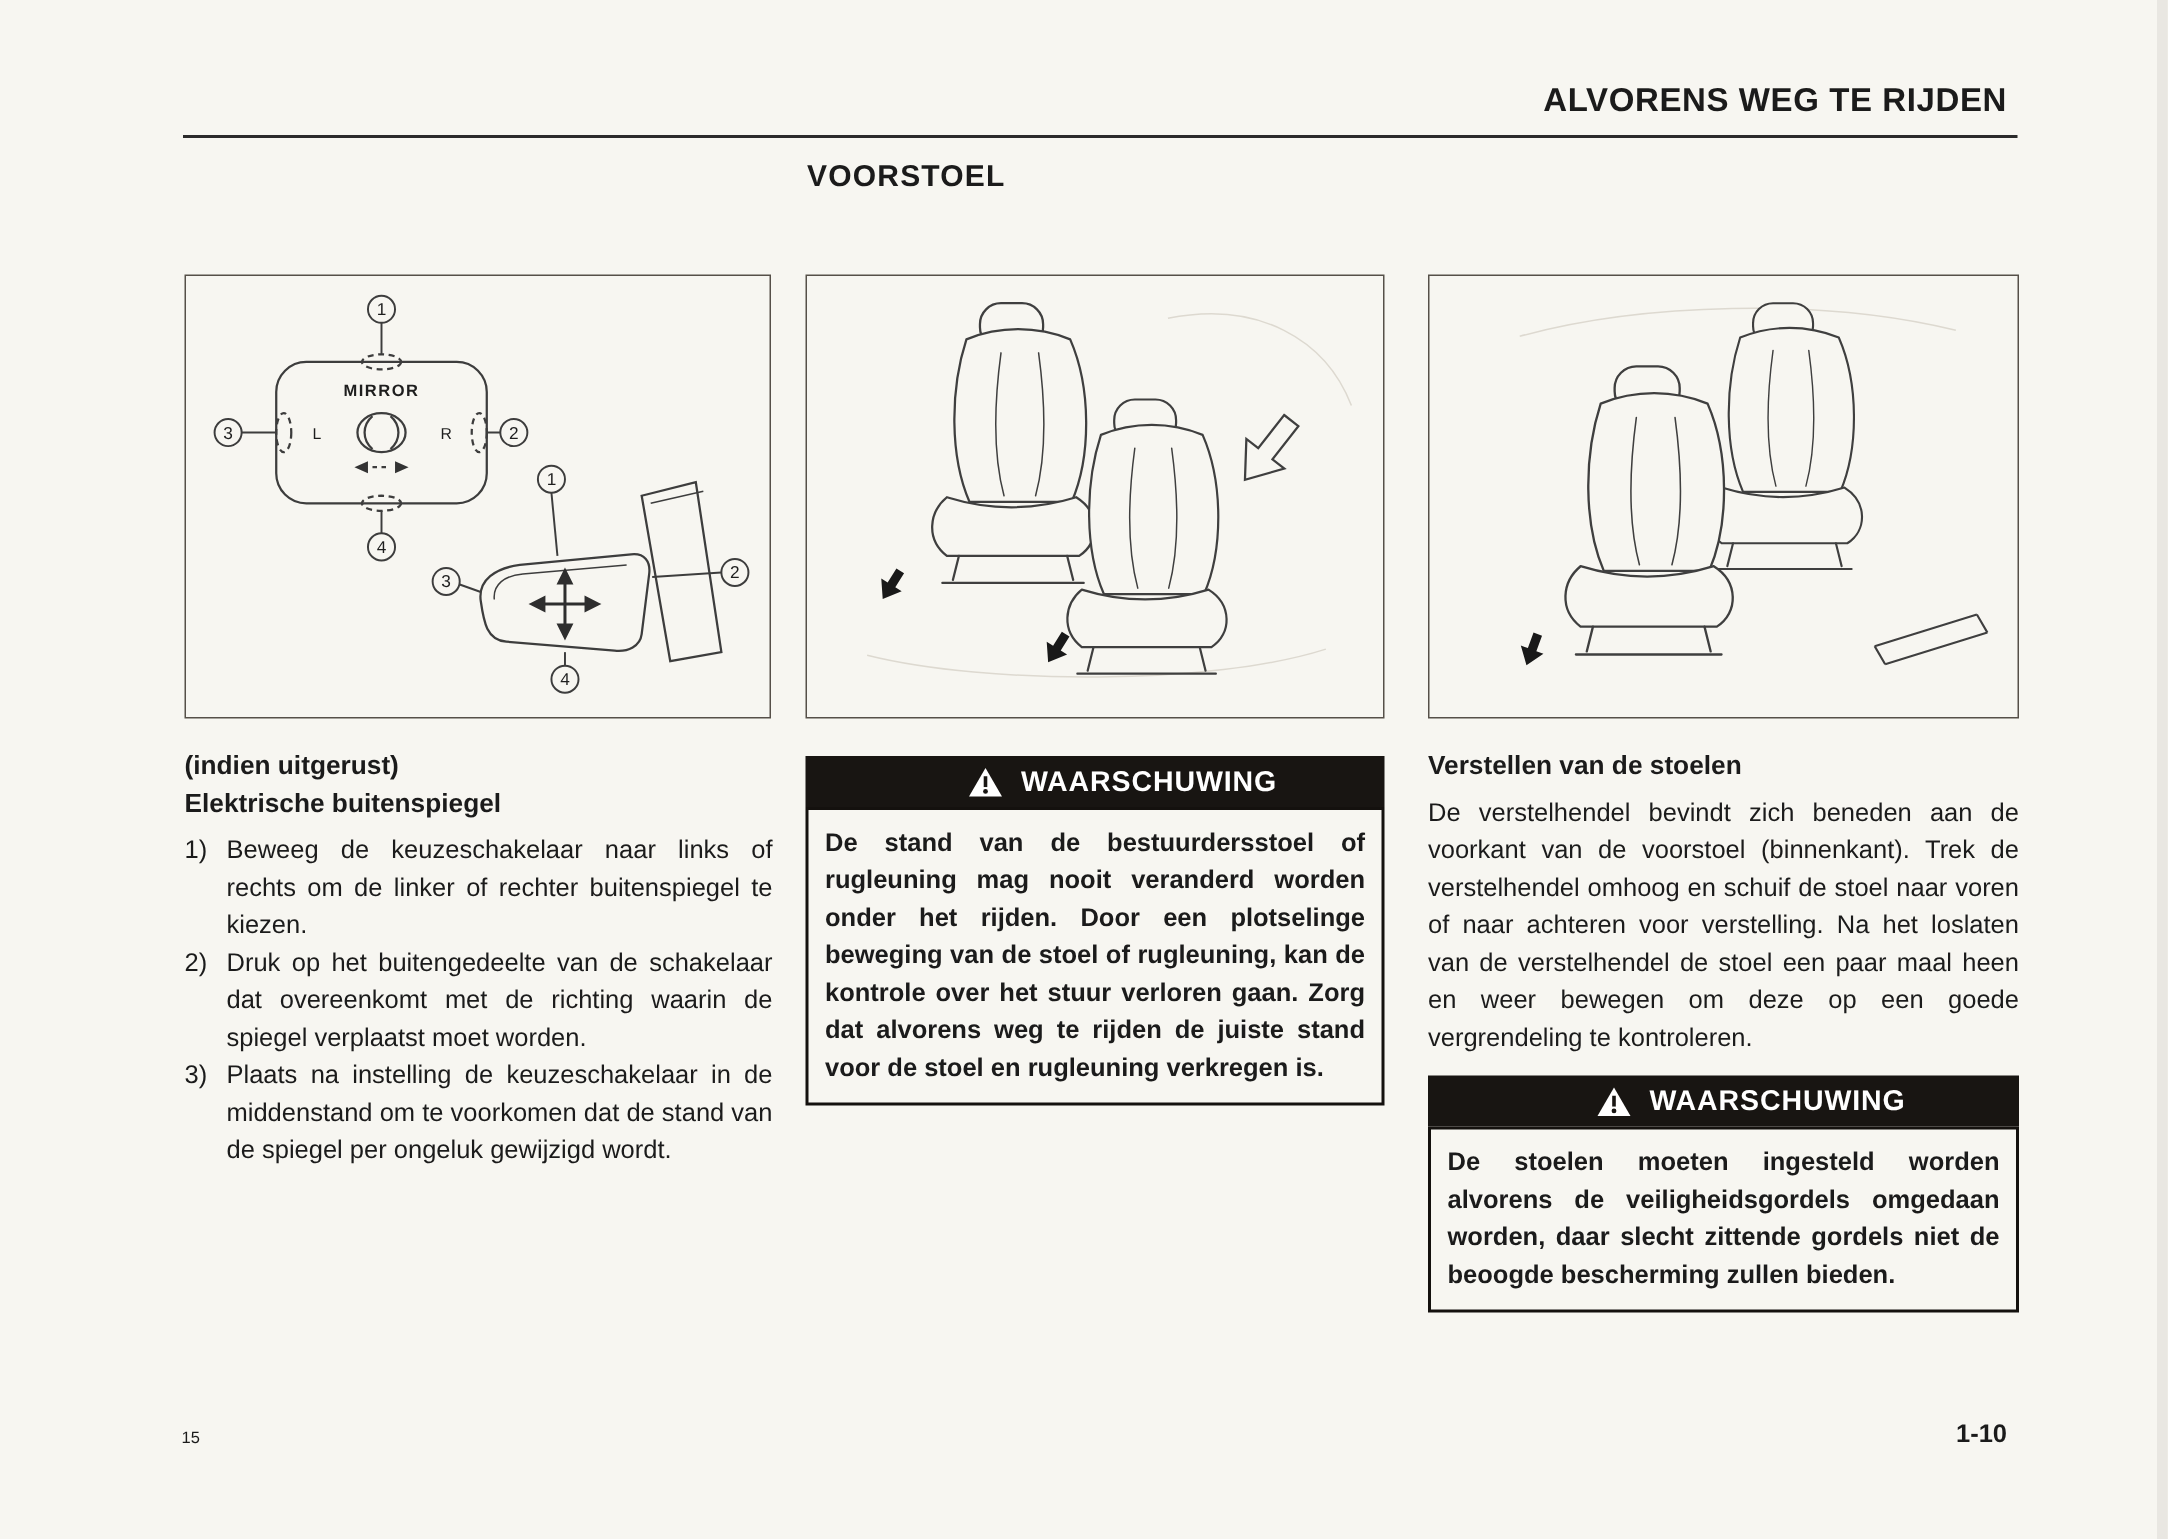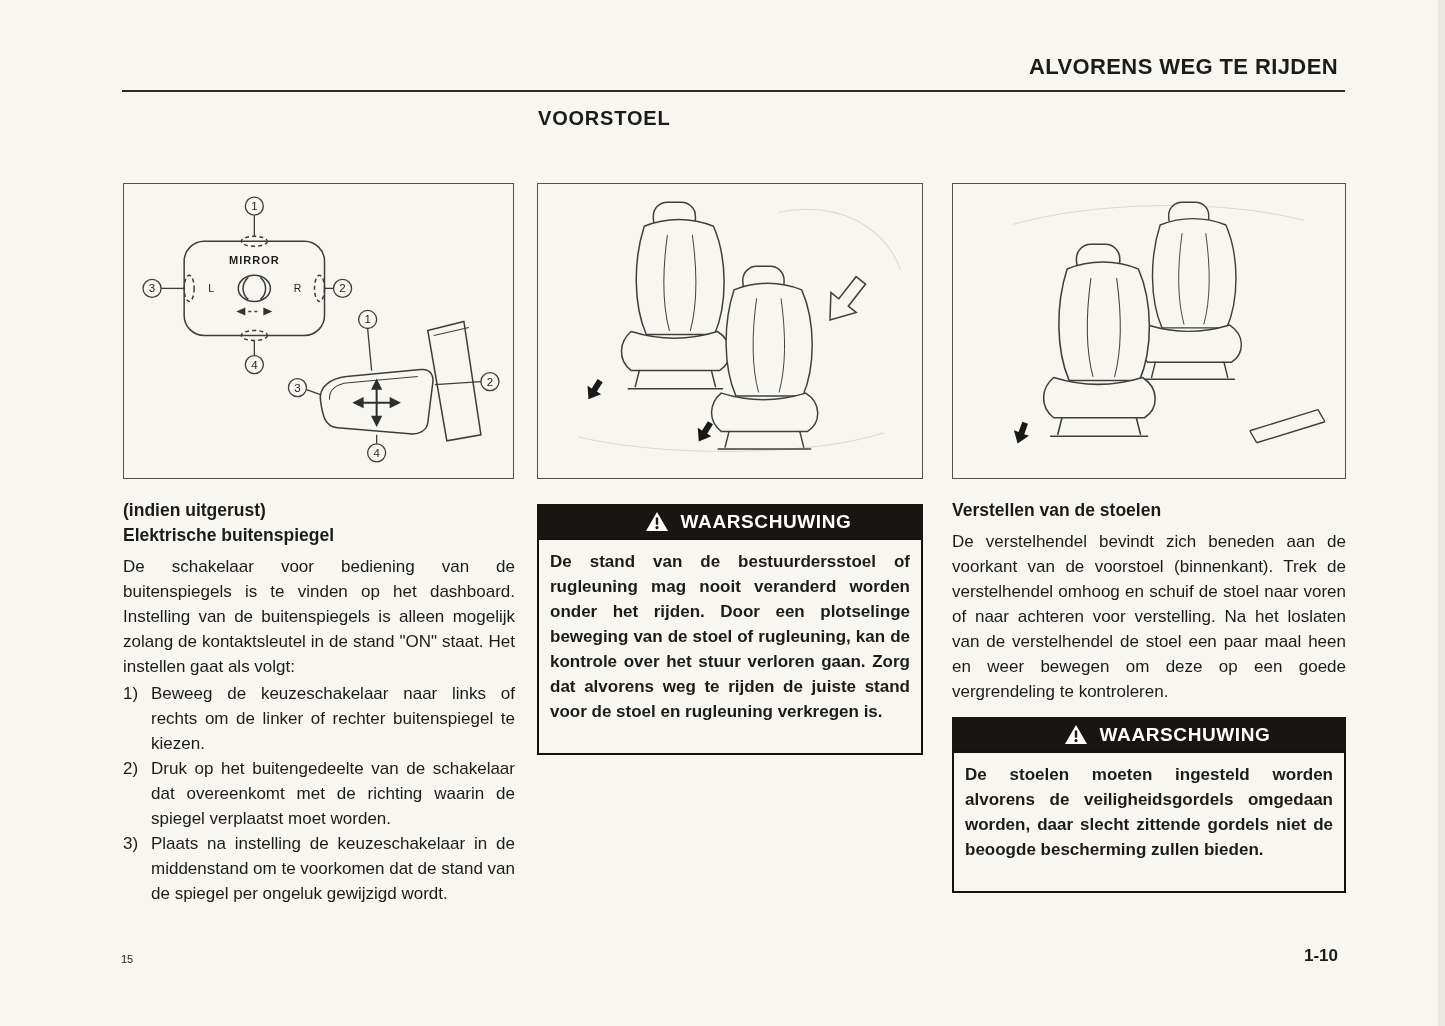--- a/index.html
+++ b/index.html
@@ -31,21 +31,21 @@
   .num-item { display:flex; }
   .num-item .num { flex:0 0 28px; }
   .num-item .txt { flex:1; text-align:justify; }
 
   .warn-bar {
     background:#181512; color:#fff; height:34px;
     display:flex; align-items:center; justify-content:center; gap:12px;
     font-weight:700; font-size:19px; letter-spacing:.6px;padding-left:36px;
   }
   .warn-box {
-    border:2.5px solid #14110e; padding:9px 11px 29px;
+    border:2.5px solid #14110e; padding:9px 11px 11px;
     font-weight:700; font-size:17px; line-height:25px; text-align:justify;
   }
   .col3 .warn { margin-top:13px; }
 
   .page-num-small { position:absolute; left:121px; top:953px; font-size:11px; }
   .page-num { position:absolute; right:100px; top:946px; font-size:17px; font-weight:700; }
 </style>
 </head>
 <body>
 
@@ -168,21 +168,20 @@
         <path transform="translate(72,238) rotate(20)" d="M-3,0 h6 v11 h5 l-8,11 -8,-11 h5 z"></path>
       </g>
     </svg>
   </div>
 
   <div class="col col1">
     <div class="heading-block">
       <div class="heading">(indien uitgerust)</div>
       <div class="heading">Elektrische buitenspiegel</div>
     </div>
-    <div class="body-text">De schakelaar voor bediening van de buitenspiegels is te vinden op het dashboard. Instelling van de buitenspiegels is alleen mogelijk zolang de kontaktsleutel in de stand "ON" staat. Het instellen gaat als volgt:</div>
     <div class="num-list">
       <div class="num-item">
         <span class="num">1)</span>
         <span class="txt">Beweeg de keuzeschakelaar naar links of rechts om de linker of rechter buitenspiegel te kiezen.</span>
       </div>
       <div class="num-item">
         <span class="num">2)</span>
         <span class="txt">Druk op het buitengedeelte van de schakelaar dat overeenkomt met de richting waarin de spiegel verplaatst moet worden.</span>
       </div>
       <div class="num-item">

